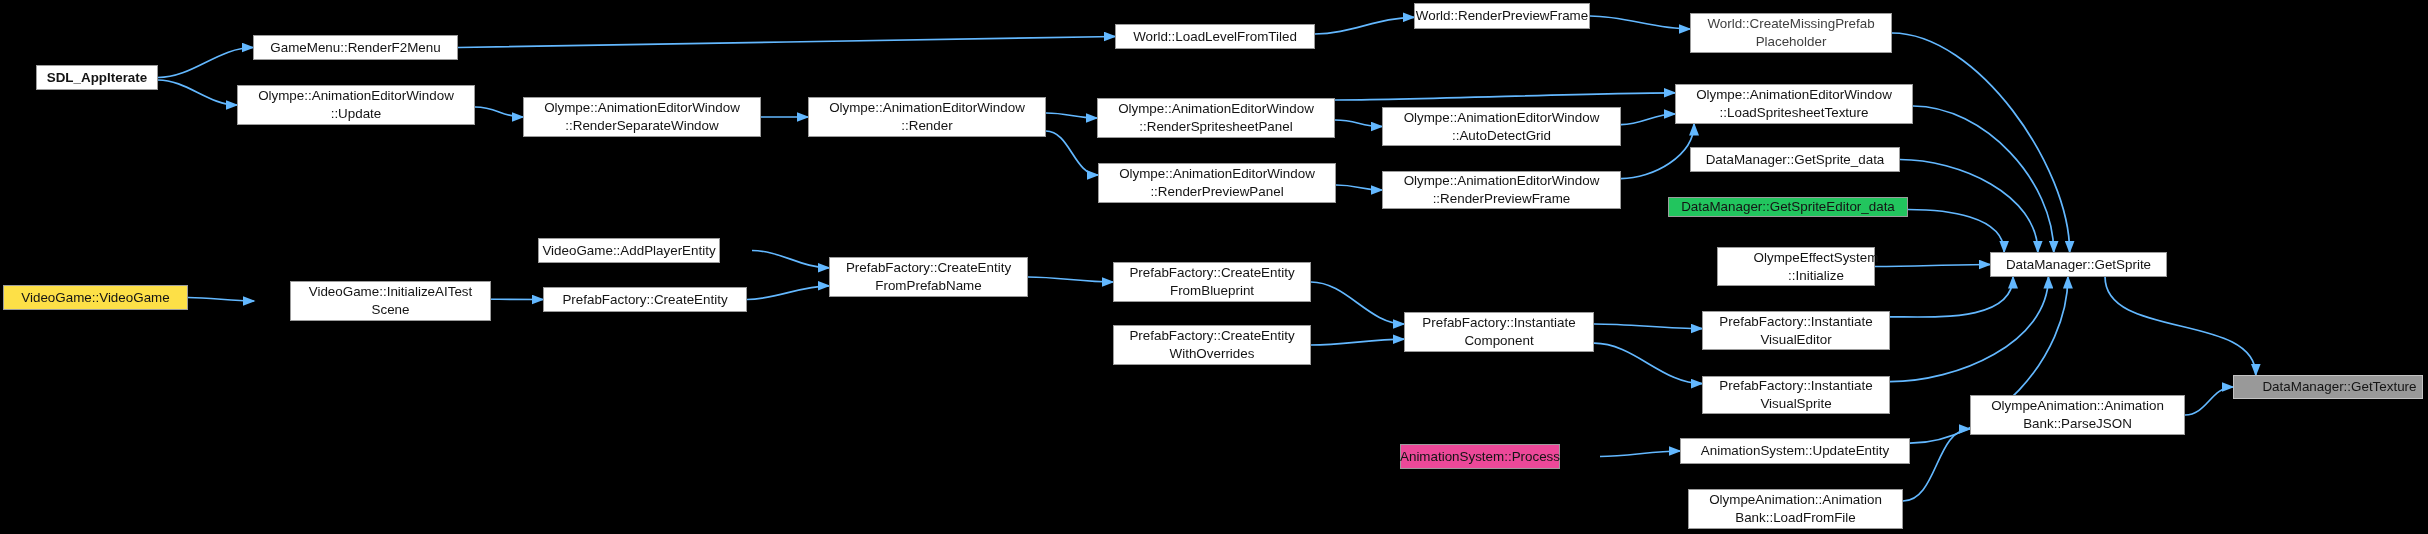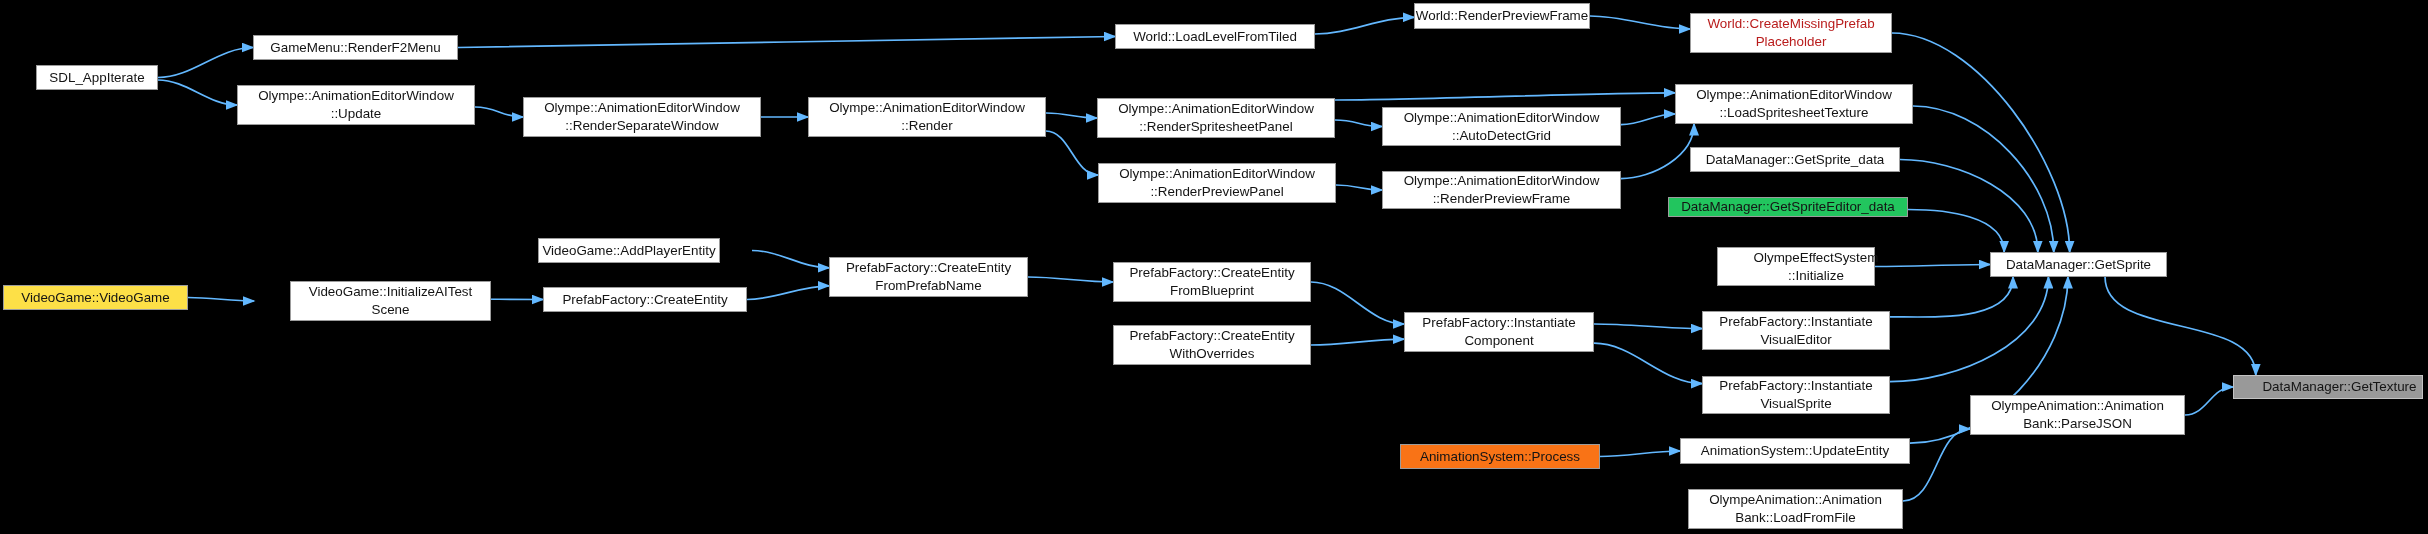--- a/index.html
+++ b/index.html
@@ -73,31 +73,31 @@
         <path d="M1311,282 C1346.7154378385594,282 1368.2845621614406,324 1404,324" fill="none" stroke="#63b8ff" stroke-width="1.7" marker-end="url(#arrow)"></path>
         <path d="M1311,345 C1343.61323964282,345 1371.38676035718,339.2 1404,339.2" fill="none" stroke="#63b8ff" stroke-width="1.7" marker-end="url(#arrow)"></path>
         <path d="M1594,324 C1631.8335308456665,324 1664.1664691543335,328.55 1702,328.55" fill="none" stroke="#63b8ff" stroke-width="1.7" marker-end="url(#arrow)"></path>
         <path d="M1594,343.2 C1634.3581416816978,343.2 1661.6418583183022,383.6 1702,383.6" fill="none" stroke="#63b8ff" stroke-width="1.7" marker-end="url(#arrow)"></path>
         <path d="M1600,456.5 C1628.0660938678684,456.5 1651.9339061321316,451 1680,451" fill="none" stroke="#63b8ff" stroke-width="1.7" marker-end="url(#arrow)"></path>
         <path d="M1903,501 C1937.4229937687005,501 1935.5770062312995,429 1970,429" fill="none" stroke="#63b8ff" stroke-width="1.7" marker-end="url(#arrow)"></path>
         <path d="M2185,415 C2207,415 2211,387 2233,387" fill="none" stroke="#63b8ff" stroke-width="1.7" marker-end="url(#arrow)"></path>
       </g>
   </svg>
   <div id="nodes">
-      <div class="node" style="left: 36px; top: 65px; width: 122px; height: 25px; background: rgb(255, 255, 255); border-color: rgb(156, 156, 156); color: rgb(20, 20, 20);">SDL_AppIterate</div>
+      <div class="node" style="left: 36px; top: 65px; width: 122px; height: 25px; background: rgb(255, 255, 255); border-color: rgb(156, 156, 156); color: rgb(20, 20, 20); font-weight: bold;">SDL_AppIterate</div>
       <div class="node" style="left: 253px; top: 35px; width: 205px; height: 25px; background: rgb(255, 255, 255); border-color: rgb(156, 156, 156); color: rgb(20, 20, 20);">GameMenu::RenderF2Menu</div>
       <div class="node" style="left: 237px; top: 85px; width: 238px; height: 40px; background: rgb(255, 255, 255); border-color: rgb(156, 156, 156); color: rgb(20, 20, 20);">Olympe::AnimationEditorWindow
 ::Update</div>
       <div class="node" style="left: 523px; top: 97px; width: 238px; height: 40px; background: rgb(255, 255, 255); border-color: rgb(156, 156, 156); color: rgb(20, 20, 20);">Olympe::AnimationEditorWindow
 ::RenderSeparateWindow</div>
       <div class="node" style="left: 808px; top: 97px; width: 238px; height: 40px; background: rgb(255, 255, 255); border-color: rgb(156, 156, 156); color: rgb(20, 20, 20);">Olympe::AnimationEditorWindow
 ::Render</div>
       <div class="node" style="left: 1115px; top: 24px; width: 200px; height: 25px; background: rgb(255, 255, 255); border-color: rgb(156, 156, 156); color: rgb(20, 20, 20);">World::LoadLevelFromTiled</div>
       <div class="node" style="left: 1414px; top: 3px; width: 176px; height: 26px; background: rgb(255, 255, 255); border-color: rgb(156, 156, 156); color: rgb(20, 20, 20);">World::RenderPreviewFrame</div>
-      <div class="node" style="left: 1690px; top: 13px; width: 202px; height: 40px; background: rgb(255, 255, 255); border-color: rgb(156, 156, 156); color: #b91c1c;">World::CreateMissingPrefab
+      <div class="node" style="left: 1690px; top: 13px; width: 202px; height: 40px; background: rgb(255, 255, 255); border-color: rgb(156, 156, 156); color: #404040;">World::CreateMissingPrefab
 Placeholder</div>
       <div class="node" style="left: 1097px; top: 98px; width: 238px; height: 40px; background: rgb(255, 255, 255); border-color: rgb(156, 156, 156); color: rgb(20, 20, 20);">Olympe::AnimationEditorWindow
 ::RenderSpritesheetPanel</div>
       <div class="node" style="left: 1382px; top: 107px; width: 239px; height: 39px; background: rgb(255, 255, 255); border-color: rgb(156, 156, 156); color: rgb(20, 20, 20);">Olympe::AnimationEditorWindow
 ::AutoDetectGrid</div>
       <div class="node" style="left: 1098px; top: 163px; width: 238px; height: 40px; background: rgb(255, 255, 255); border-color: rgb(156, 156, 156); color: rgb(20, 20, 20);">Olympe::AnimationEditorWindow
 ::RenderPreviewPanel</div>
       <div class="node" style="left: 1382px; top: 171px; width: 239px; height: 38px; background: rgb(255, 255, 255); border-color: rgb(156, 156, 156); color: rgb(20, 20, 20);">Olympe::AnimationEditorWindow
 ::RenderPreviewFrame</div>
       <div class="node" style="left: 1675px; top: 84px; width: 238px; height: 40px; background: rgb(255, 255, 255); border-color: rgb(156, 156, 156); color: rgb(20, 20, 20);">Olympe::AnimationEditorWindow
@@ -118,20 +118,20 @@
       <div class="node" style="left: 1113px; top: 262px; width: 198px; height: 40px; background: rgb(255, 255, 255); border-color: rgb(156, 156, 156); color: rgb(20, 20, 20);">PrefabFactory::CreateEntity
 FromBlueprint</div>
       <div class="node" style="left: 1113px; top: 325px; width: 198px; height: 40px; background: rgb(255, 255, 255); border-color: rgb(156, 156, 156); color: rgb(20, 20, 20);">PrefabFactory::CreateEntity
 WithOverrides</div>
       <div class="node" style="left: 1404px; top: 312px; width: 190px; height: 40px; background: rgb(255, 255, 255); border-color: rgb(156, 156, 156); color: rgb(20, 20, 20);">PrefabFactory::Instantiate
 Component</div>
       <div class="node" style="left: 1702px; top: 311px; width: 188px; height: 39px; background: rgb(255, 255, 255); border-color: rgb(156, 156, 156); color: rgb(20, 20, 20);">PrefabFactory::Instantiate
 VisualEditor</div>
       <div class="node" style="left: 1702px; top: 376px; width: 188px; height: 38px; background: rgb(255, 255, 255); border-color: rgb(156, 156, 156); color: rgb(20, 20, 20);">PrefabFactory::Instantiate
 VisualSprite</div>
-      <div class="node" style="left: 1400px; top: 444px; width: 200px; height: 25px; background: #f97316; border-color: rgb(156, 156, 156); color: rgb(20, 20, 20);">AnimationSystem::Process</div>
+      <div class="node" style="left: 1400px; top: 444px; width: 160px; height: 25px; background: #ec4899; border-color: rgb(156, 156, 156); color: rgb(20, 20, 20);">AnimationSystem::Process</div>
       <div class="node" style="left: 1680px; top: 438px; width: 230px; height: 26px; background: rgb(255, 255, 255); border-color: rgb(156, 156, 156); color: rgb(20, 20, 20);">AnimationSystem::UpdateEntity</div>
       <div class="node" style="left: 1688px; top: 489px; width: 215px; height: 40px; background: rgb(255, 255, 255); border-color: rgb(156, 156, 156); color: rgb(20, 20, 20);">OlympeAnimation::Animation
 Bank::LoadFromFile</div>
       <div class="node" style="left: 1970px; top: 395px; width: 215px; height: 40px; background: rgb(255, 255, 255); border-color: rgb(156, 156, 156); color: rgb(20, 20, 20);">OlympeAnimation::Animation
 Bank::ParseJSON</div>
     </div>
 </div>
 
 </body></html>

